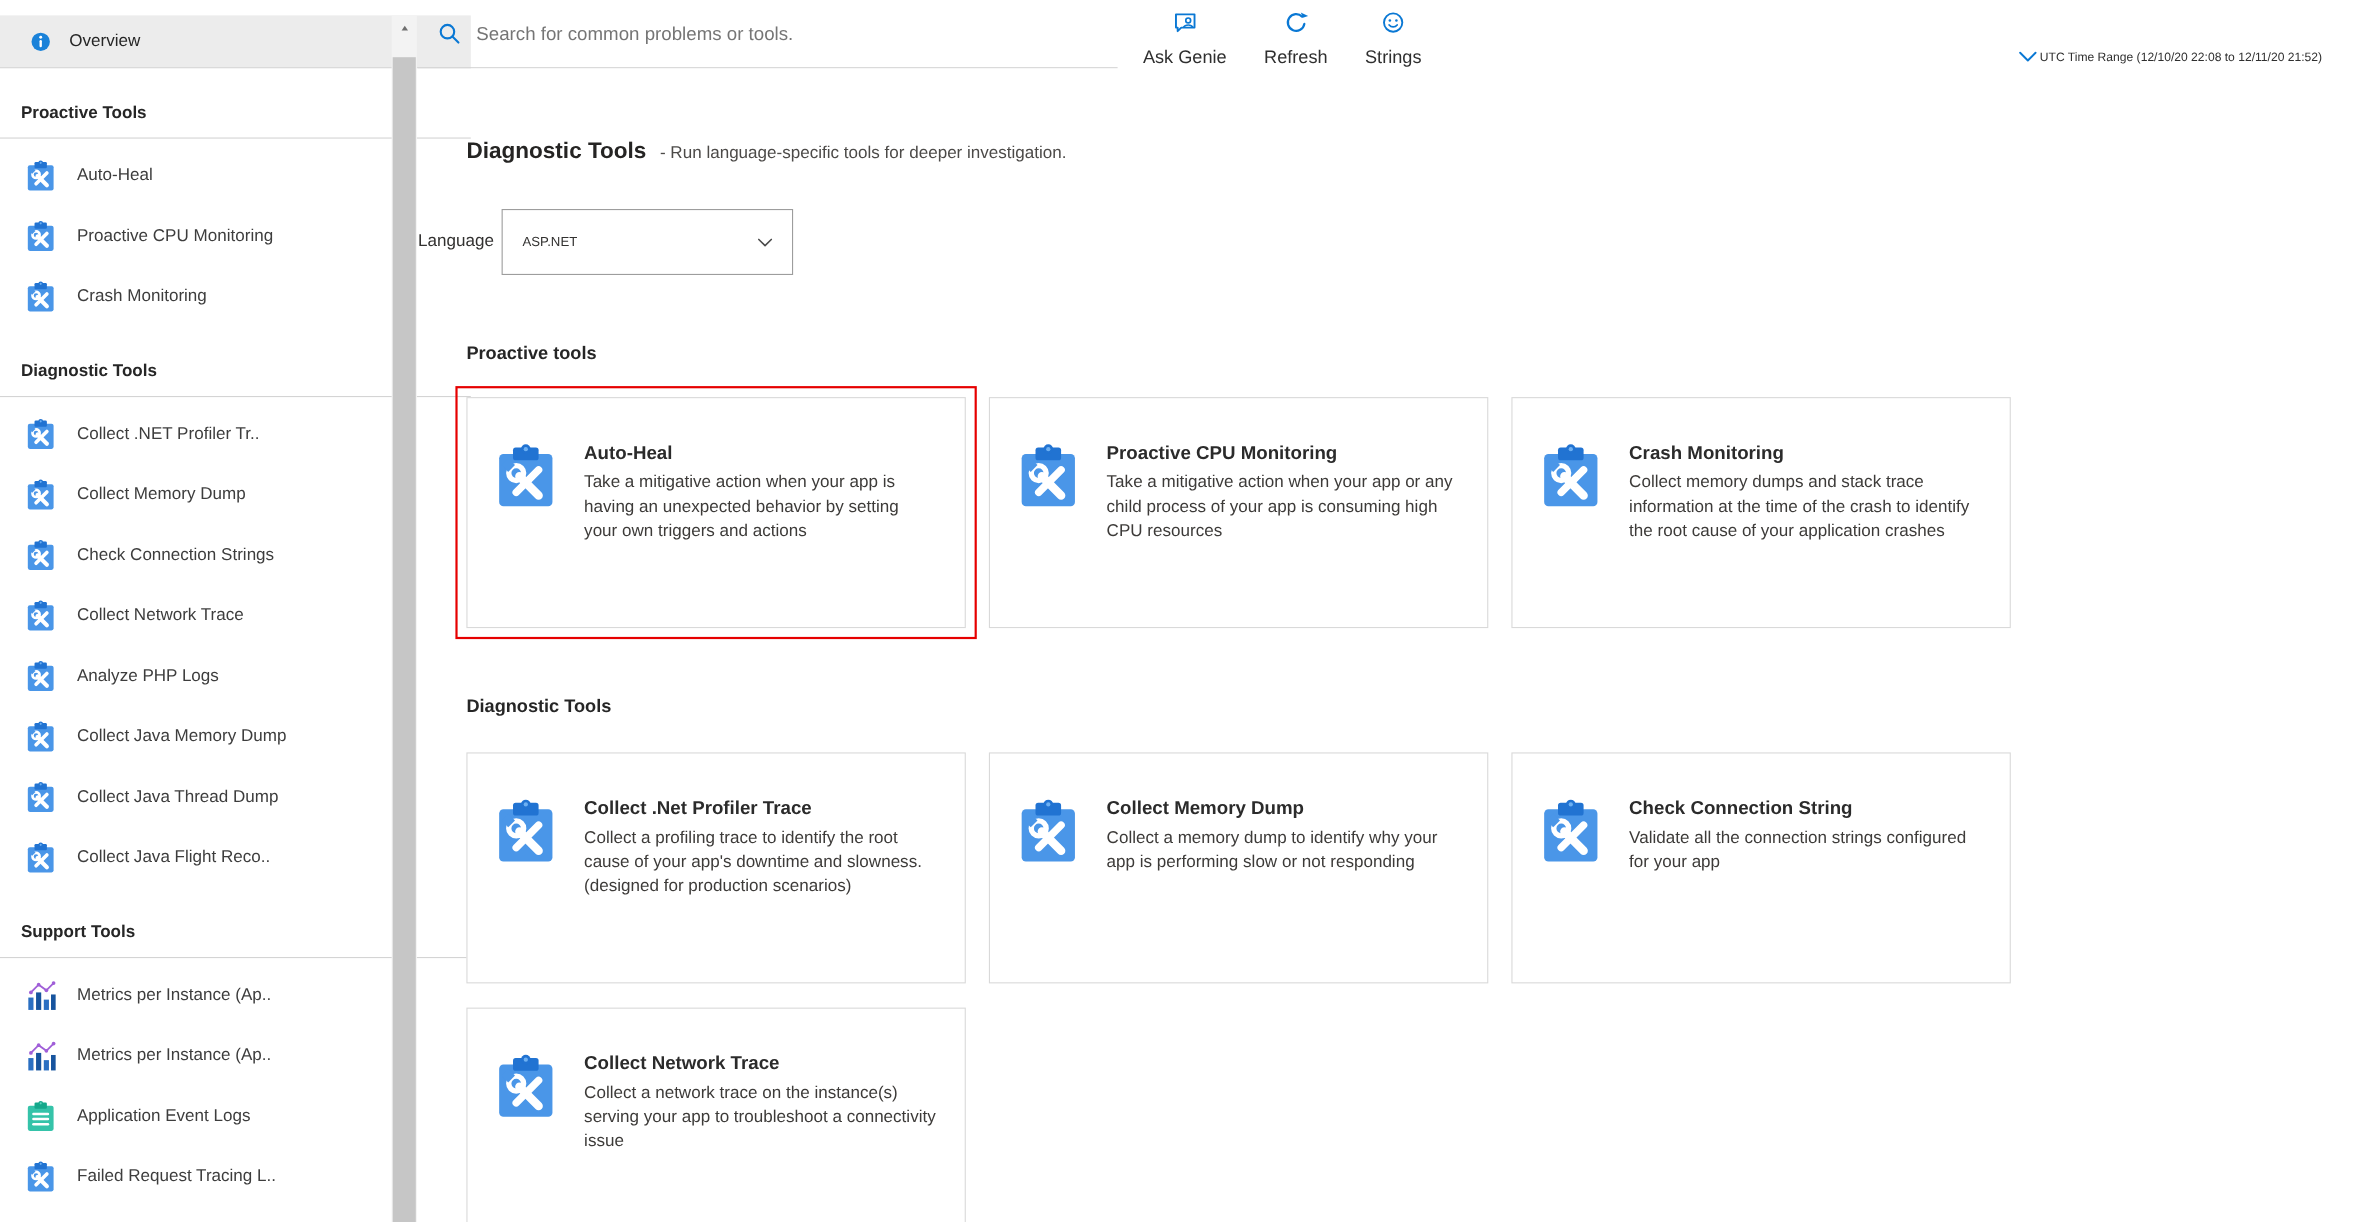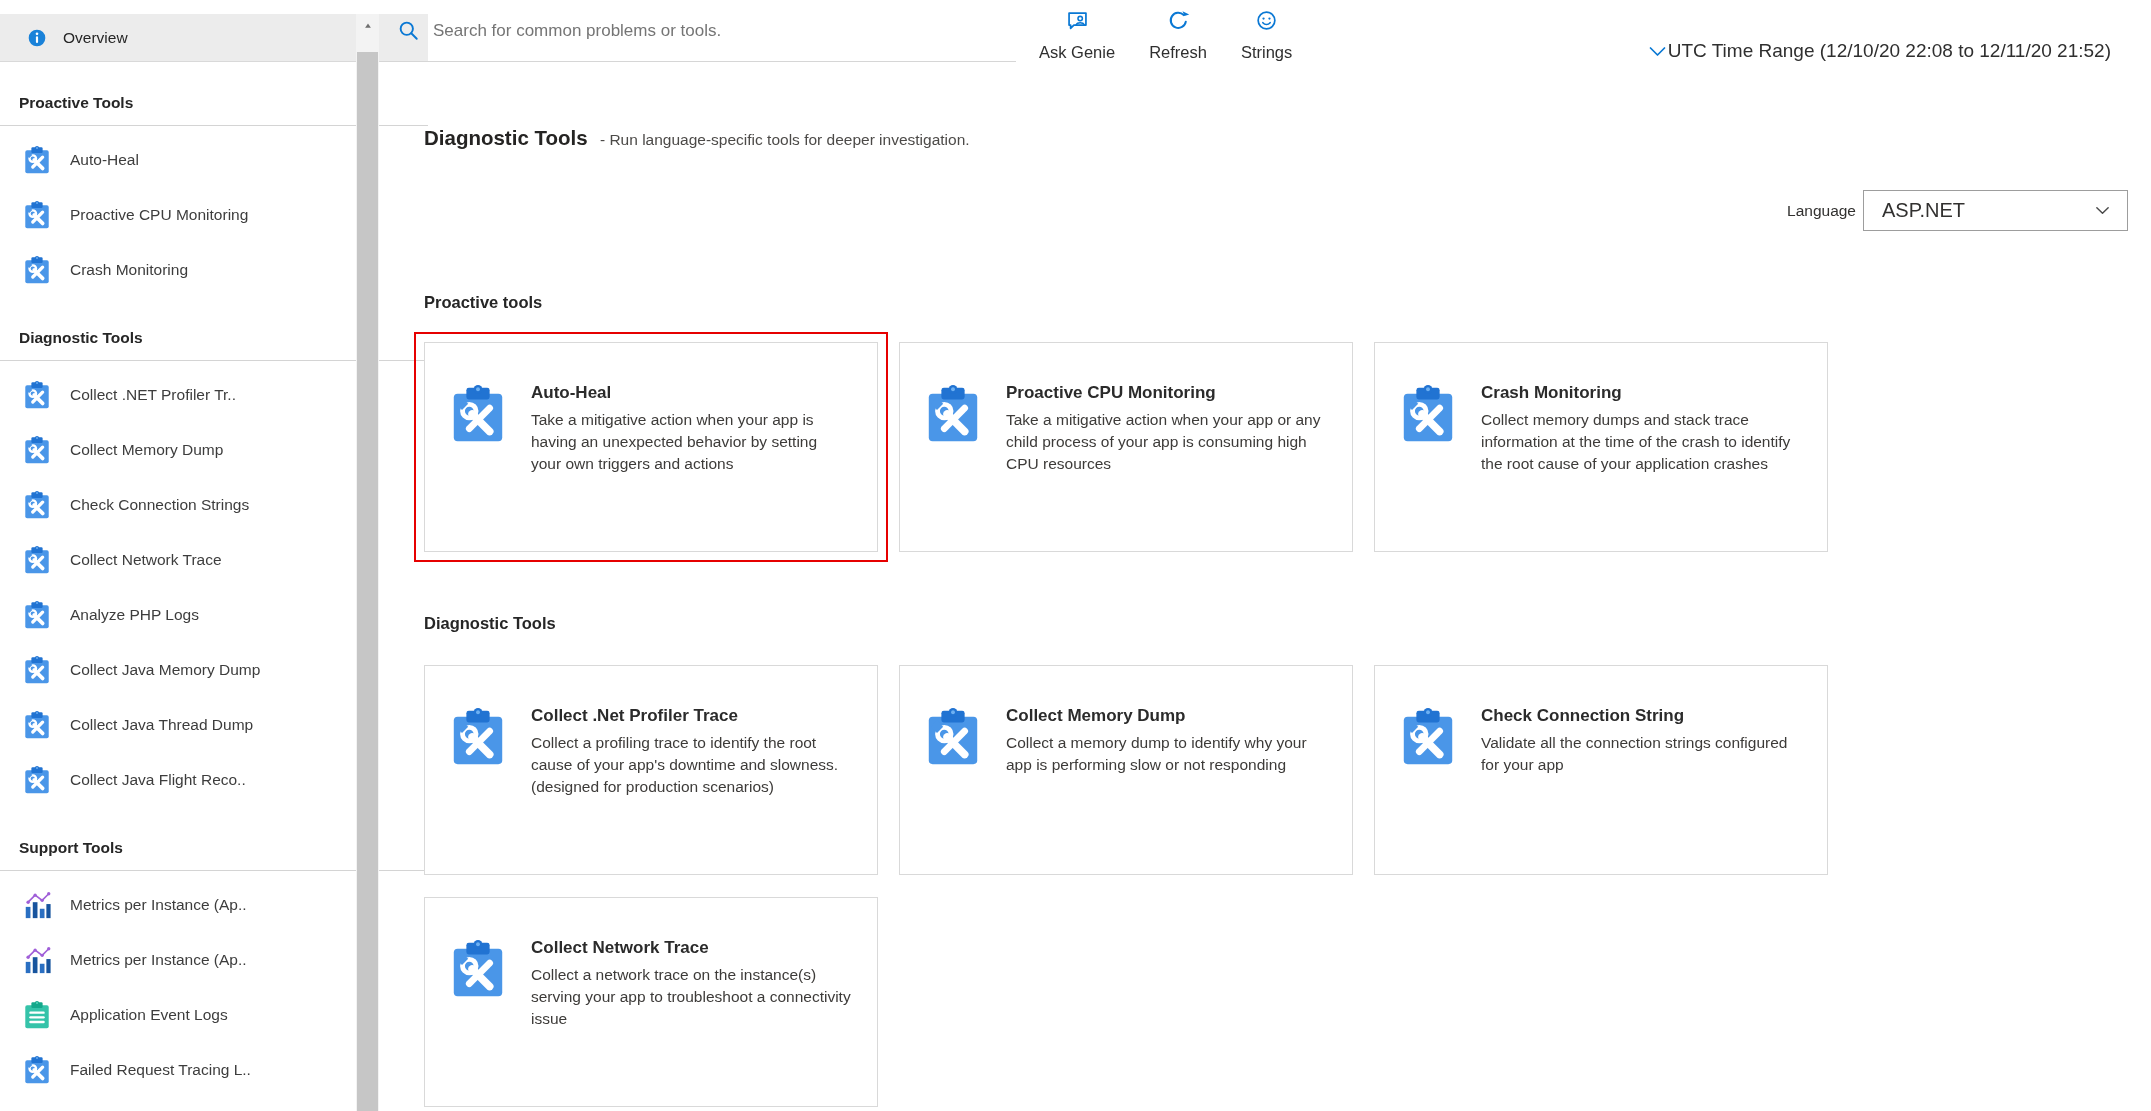--- a/index.html
+++ b/index.html
@@ -31,33 +31,33 @@
   .scroll-thumb { position:absolute; left:1px; right:1px; top:38px; bottom:0; background:#c6c6c6; cursor:pointer; }
 
   
   .topbar { position:absolute; left:380px; top:0; right:18px; height:62px; display:flex; align-items:flex-end; }
   .search-wrap { width:636px; height:62px; border-bottom:1px solid #d6d6d6; display:flex; align-items:center; gap:13px; padding-left:17px; }
   .icon-24 { width:23px; height:23px; color:#0a78d4; }
   .search-input { border:none; outline:none; flex:1; font-size:17px; font-family:inherit; color:#333; background:transparent; }
   .search-input::placeholder { color:#757575; }
   .tb-actions { display:flex; align-items:center; margin-left:6px; }
   .tb-action { display:flex; align-items:center; gap:11px; background:none; border:none; font-family:inherit; font-size:16.5px; color:#2f2f2f; padding:0 17px; cursor:pointer;flex-direction:column; }
-  .time-range { margin-left:auto; display:flex; align-items:center; padding-right:22px; font-size:19px; color:#2f2f2f; cursor:pointer; }
+  .time-range { margin-left:auto; display:flex; align-items:center; padding-right:22px; font-size:11px; color:#2f2f2f; cursor:pointer; }
   .time-range .icon { width:21px; height:21px; color:#0a78d4; }
 
   
   .content { position:absolute; left:380px; top:62px; right:0; bottom:0; overflow:hidden; }
   .page-head { margin:64px 0 0 44px; font-size:15.5px; color:#4c4a48; }
   .page-title { font-size:20.5px; font-weight:700; color:#252423; margin-right:8px; }
-  .lang-row { display:flex; align-items:center; justify-content:flex-end; margin:40px 23px 0 0; gap:7px; }
+  .lang-row { display:flex; align-items:center; margin:40px 23px 0 0; gap:7px; }
   .lang-label { font-size:15.5px; color:#323130; }
   .lang-box {
-    width:265px; height:41px; border:1px solid #9d9d9d; background:#fff;
+    width:265px; height:60px; border:1px solid #9d9d9d; background:#fff;
     display:flex; align-items:center; justify-content:space-between; padding:0 16px 0 18px;
-    font-size:20px; color:#323130; cursor:pointer;
+    font-size:12px; color:#323130; cursor:pointer;
   }
   .lang-box .icon { width:17px; height:17px; color:#4a4a4a; }
 
   .tool-section-title { margin:62px 0 0 44px; font-size:16.5px; font-weight:700; color:#262626; }
   .tool-section:nth-of-type(1) .tool-section-title { margin-top:62px; }
   .cards { margin:30px 0 0 44px; display:grid; grid-template-columns:repeat(3, 454px); gap:22px 21px; }
   .tool-section + .tool-section .cards { margin-top:32px; }
   .card {
     position:relative; min-height:210px; background:#fff; border:1px solid #d9d9d9;
     display:flex; gap:22px; padding:40px 26px 20px 22px; cursor:pointer;

